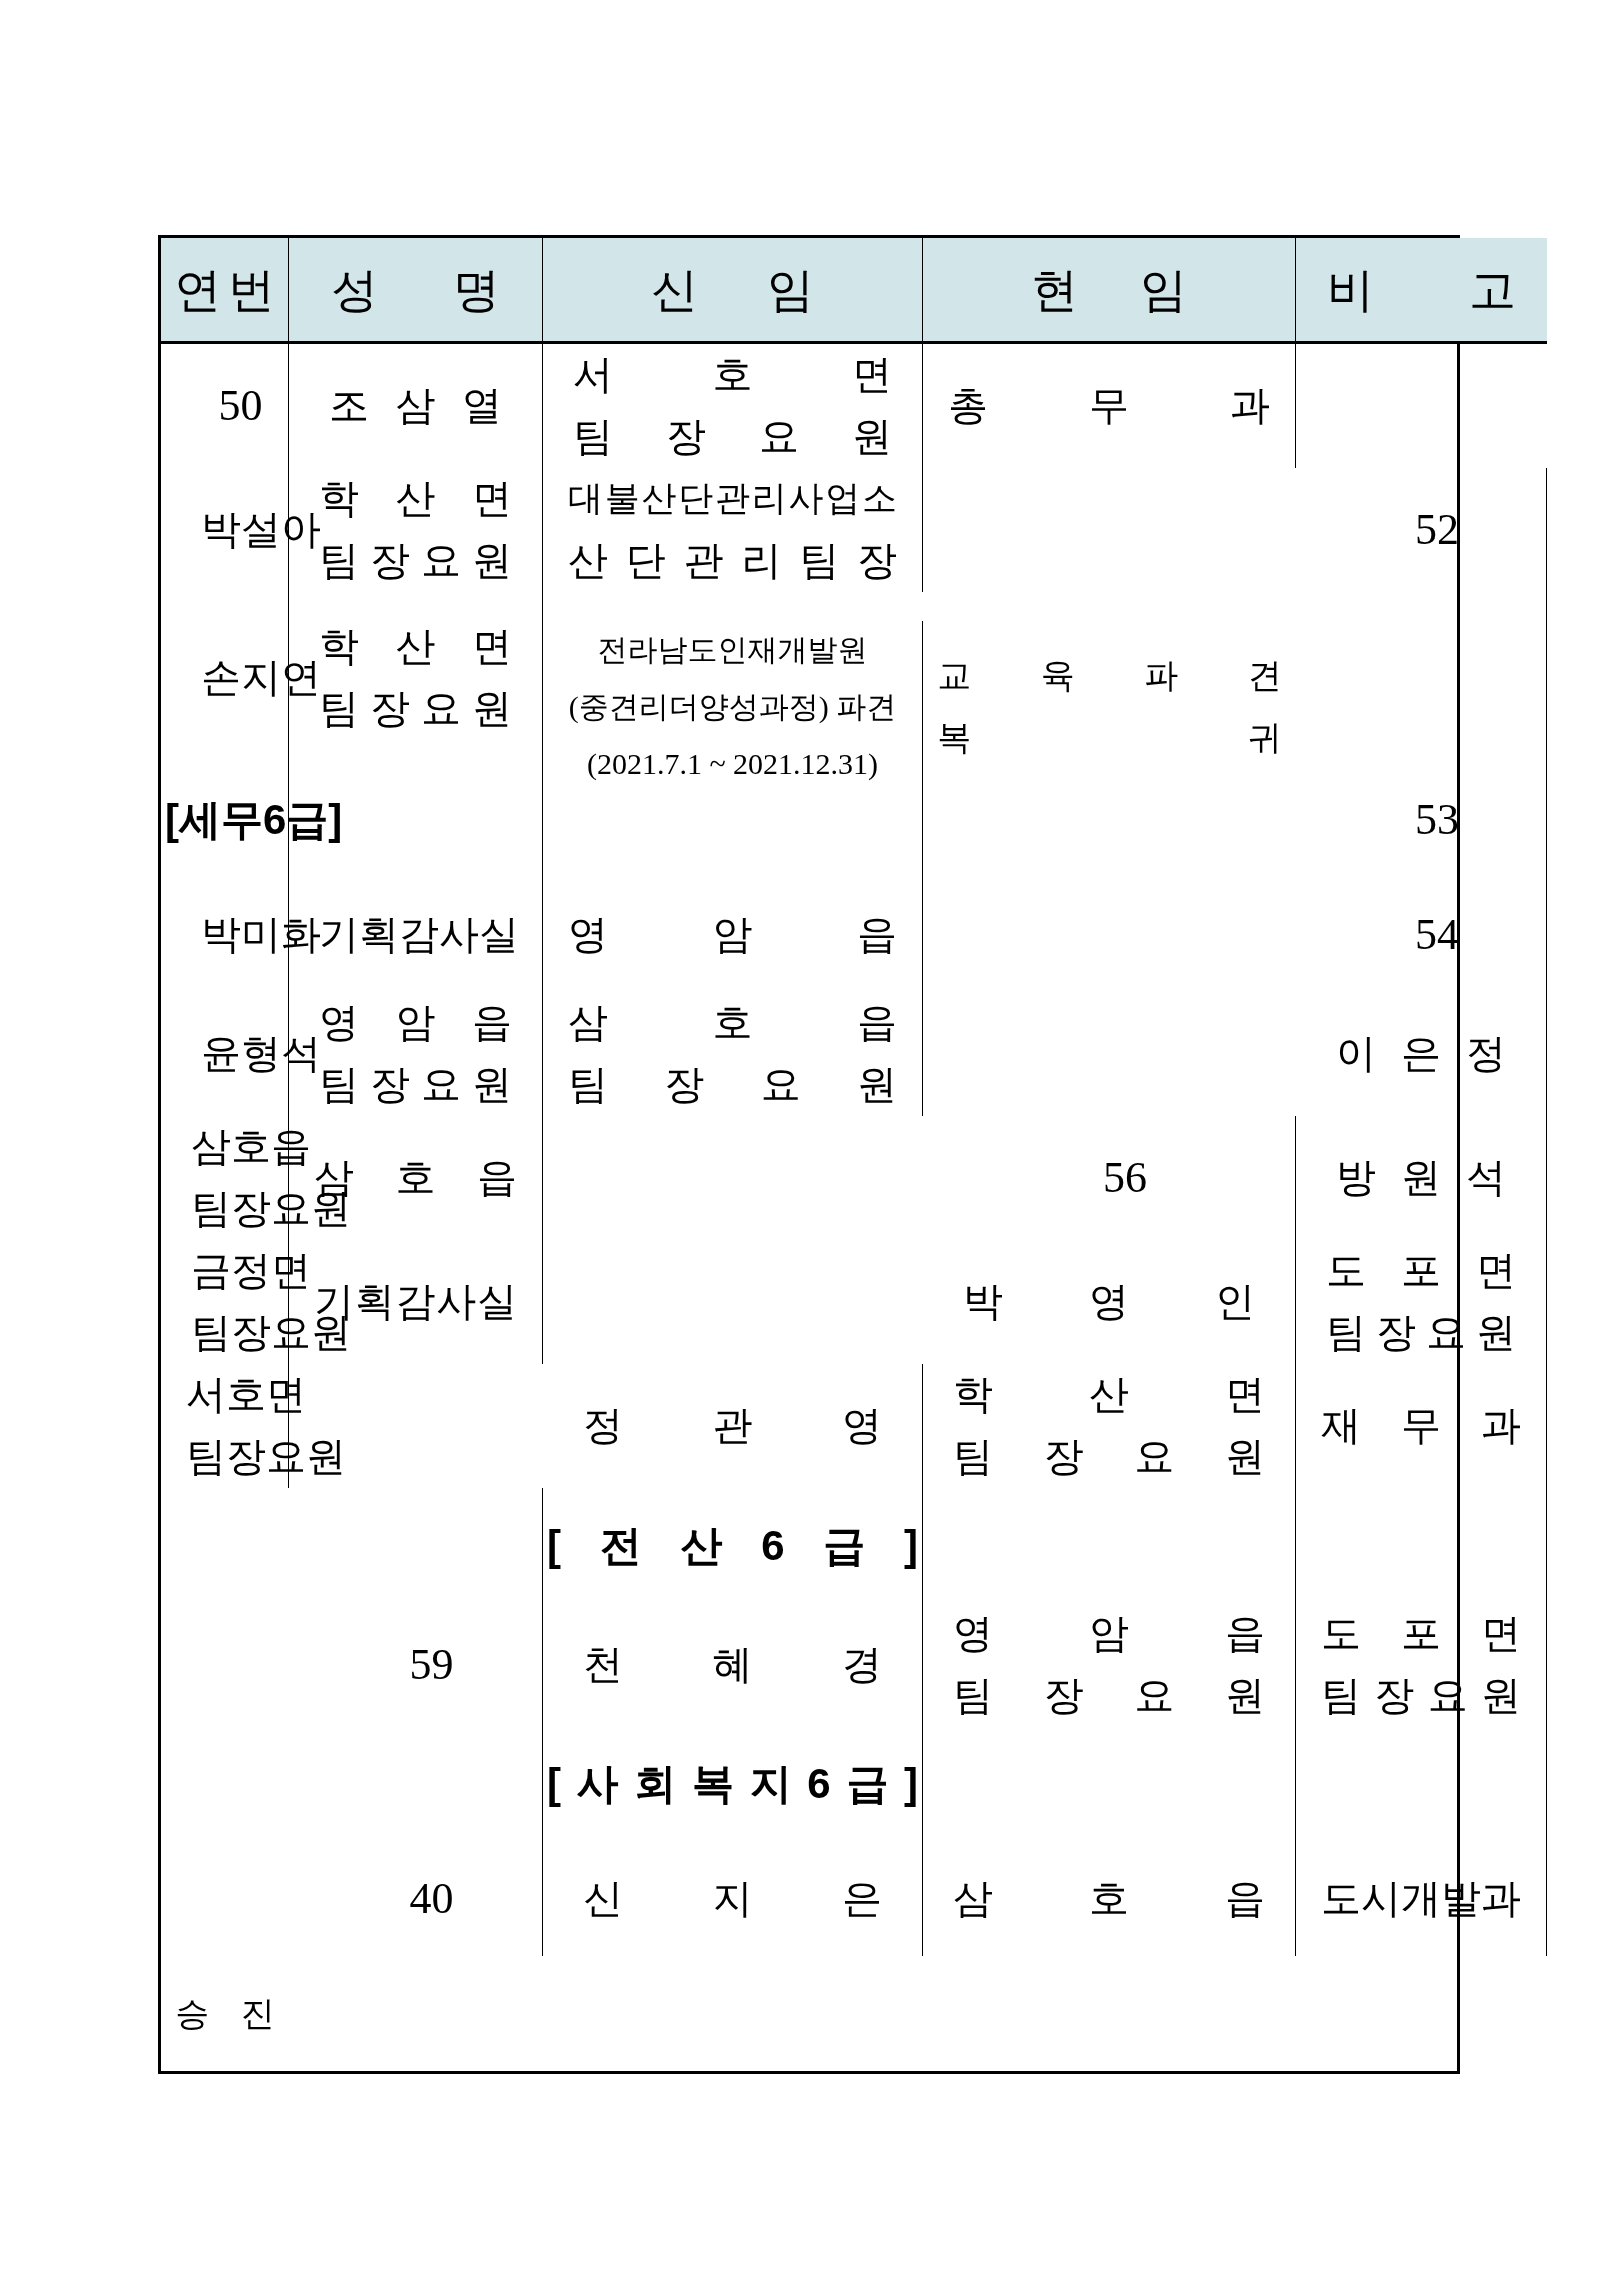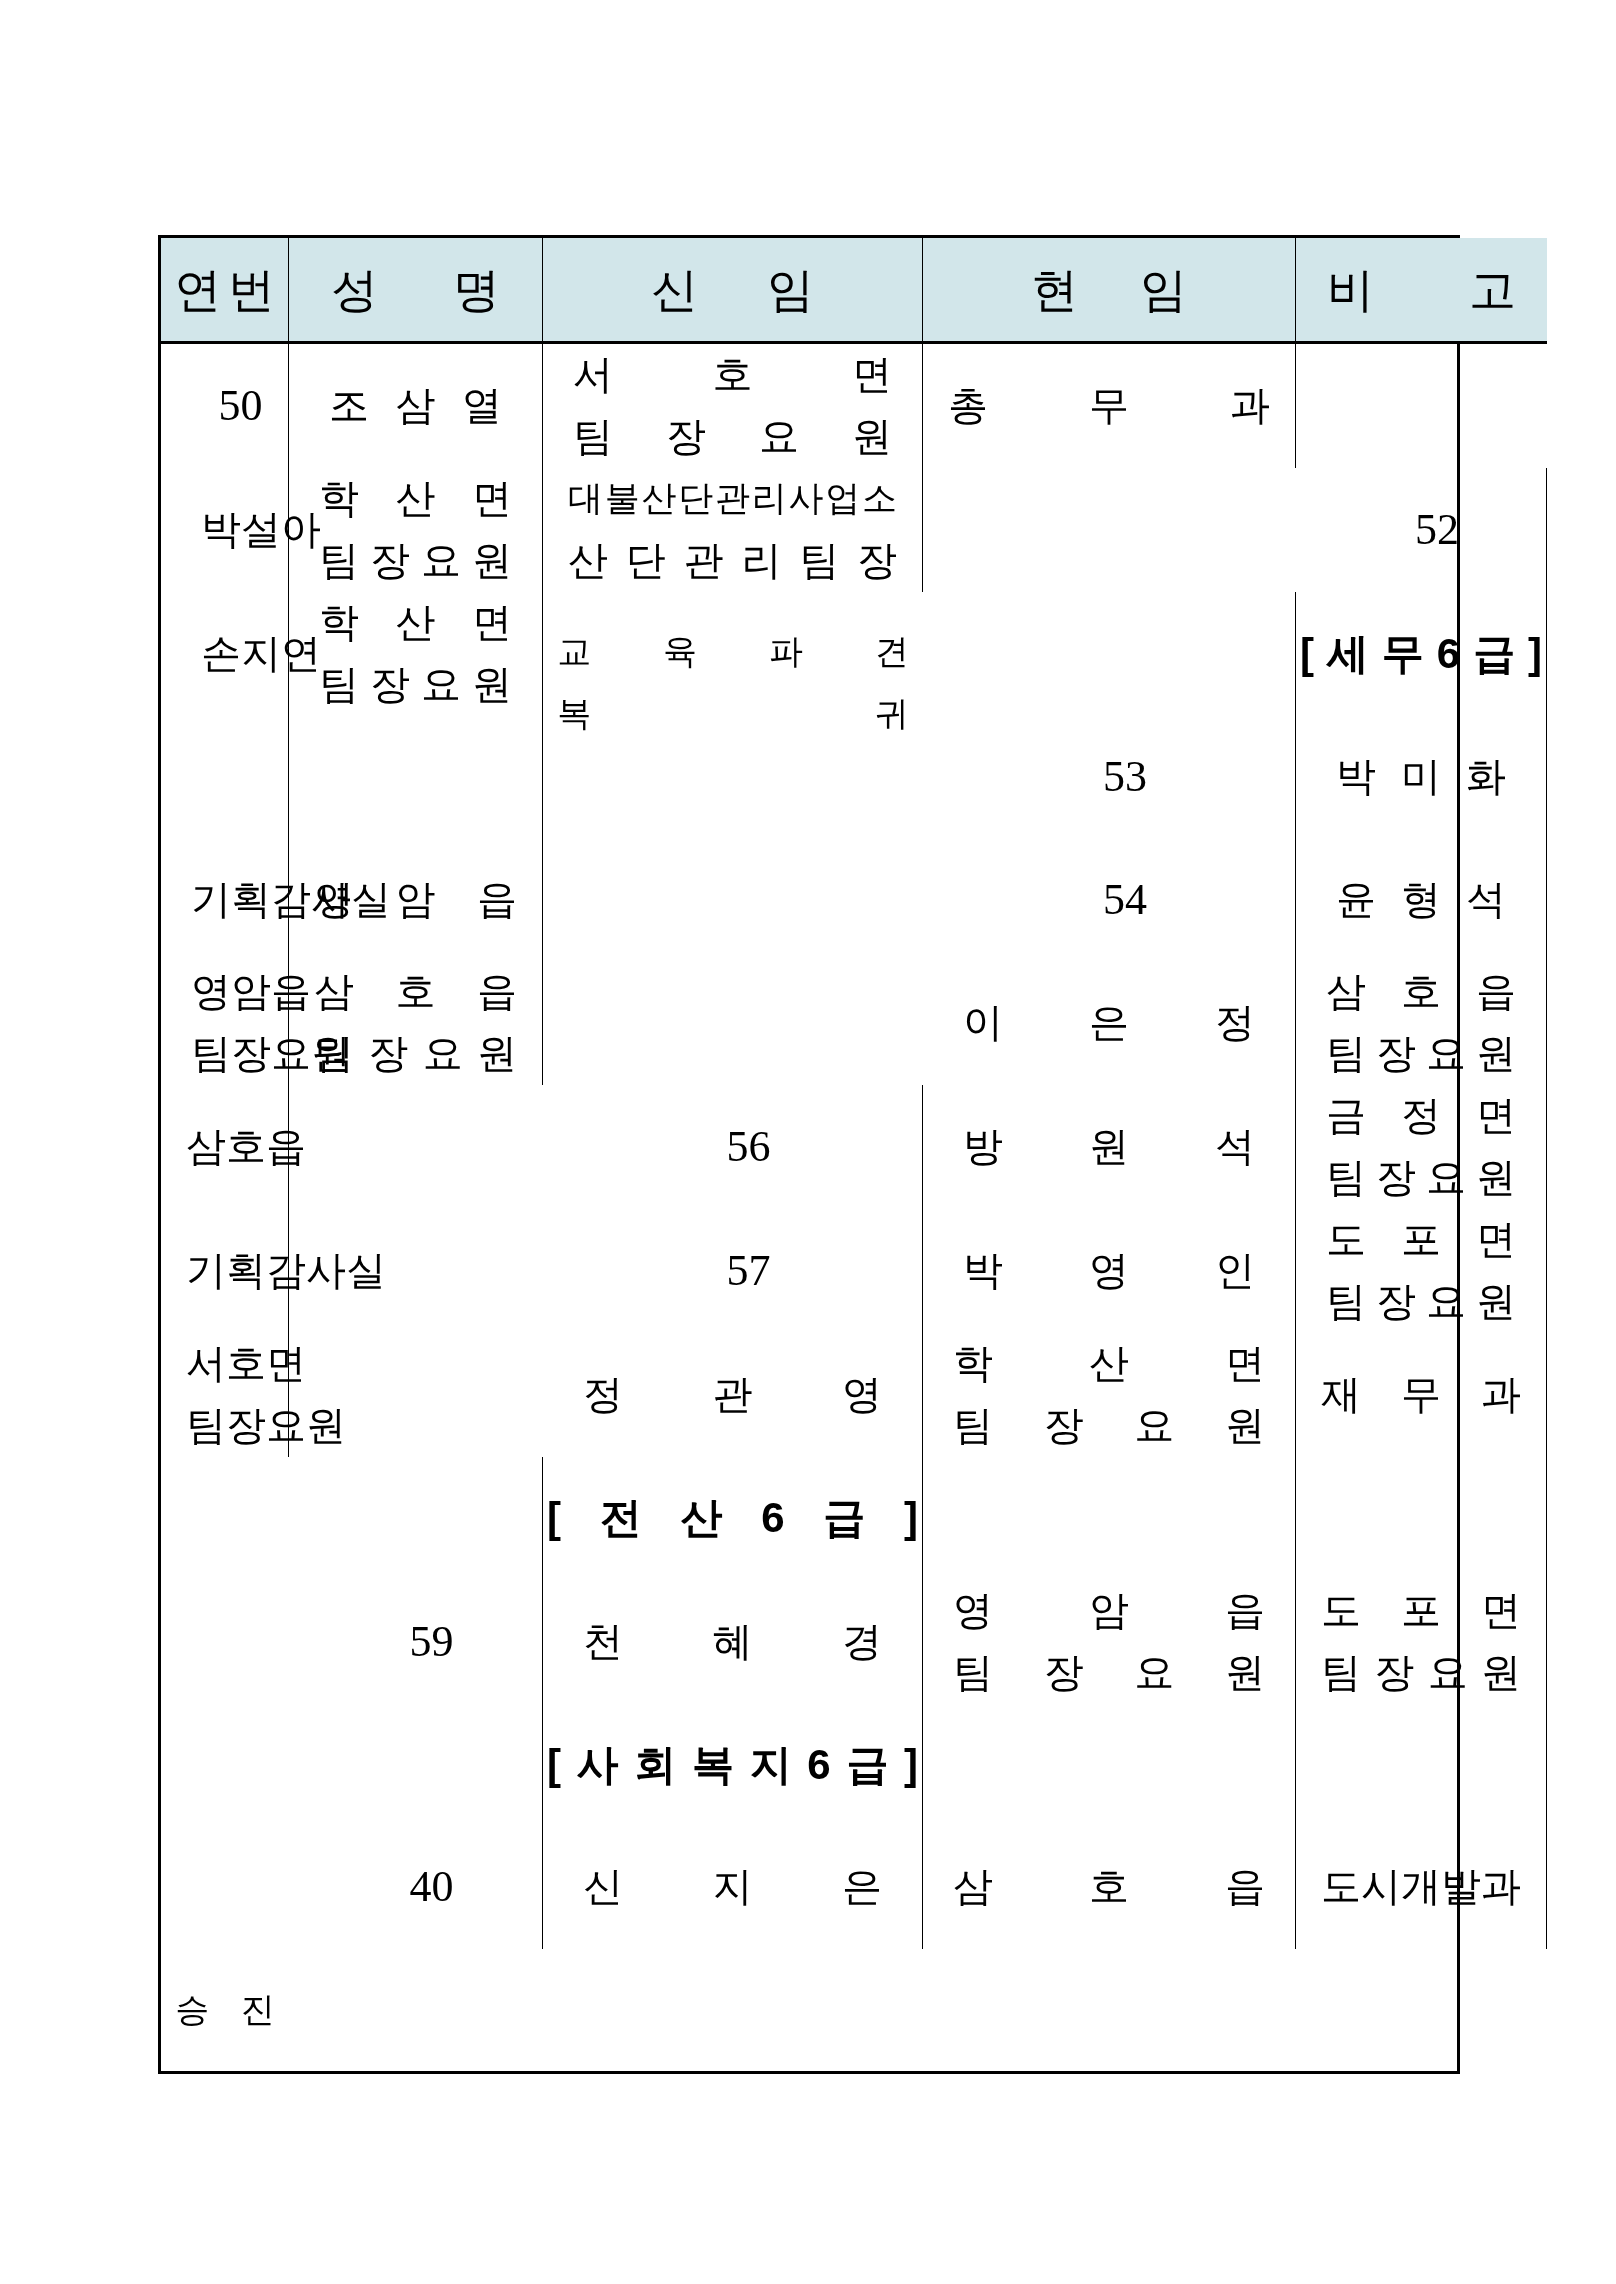--- a/index.html
+++ b/index.html
@@ -202,20 +202,25 @@
           <span>산</span>
           <span>면</span>
         </div>
         <div class="line">
           <span>팀</span>
           <span>장</span>
           <span>요</span>
           <span>원</span>
         </div>
       </div>
+      <div class="cell c4 low">
+        <div class="small-line">전라남도인재개발원</div>
+        <div class="small-line">(중견리더양성과정) 파견</div>
+        <div class="small-line">(2021.7.1 ~ 2021.12.31)</div>
+      </div>
       <div class="cell c5 low">
         <div class="line">
           <span>교</span>
           <span>육</span>
           <span>파</span>
           <span>견</span>
         </div>
         <div class="line">
           <span>복</span>
           <span>귀</span>
@@ -359,25 +364,20 @@
       <div class="cell c4">
         <div class="line">
           <span>기</span>
           <span>획</span>
           <span>감</span>
           <span>사</span>
           <span>실</span>
         </div>
       </div>
       <div class="cell c5"></div>
-      <div class="cell c1">
-        <div class="line num">
-          <span>57</span>
-        </div>
-      </div>
       <div class="cell c2">
         <div class="line">
           <span>박</span>
           <span>영</span>
           <span>인</span>
         </div>
       </div>
       <div class="cell c3">
         <div class="line">
           <span>도</span>

